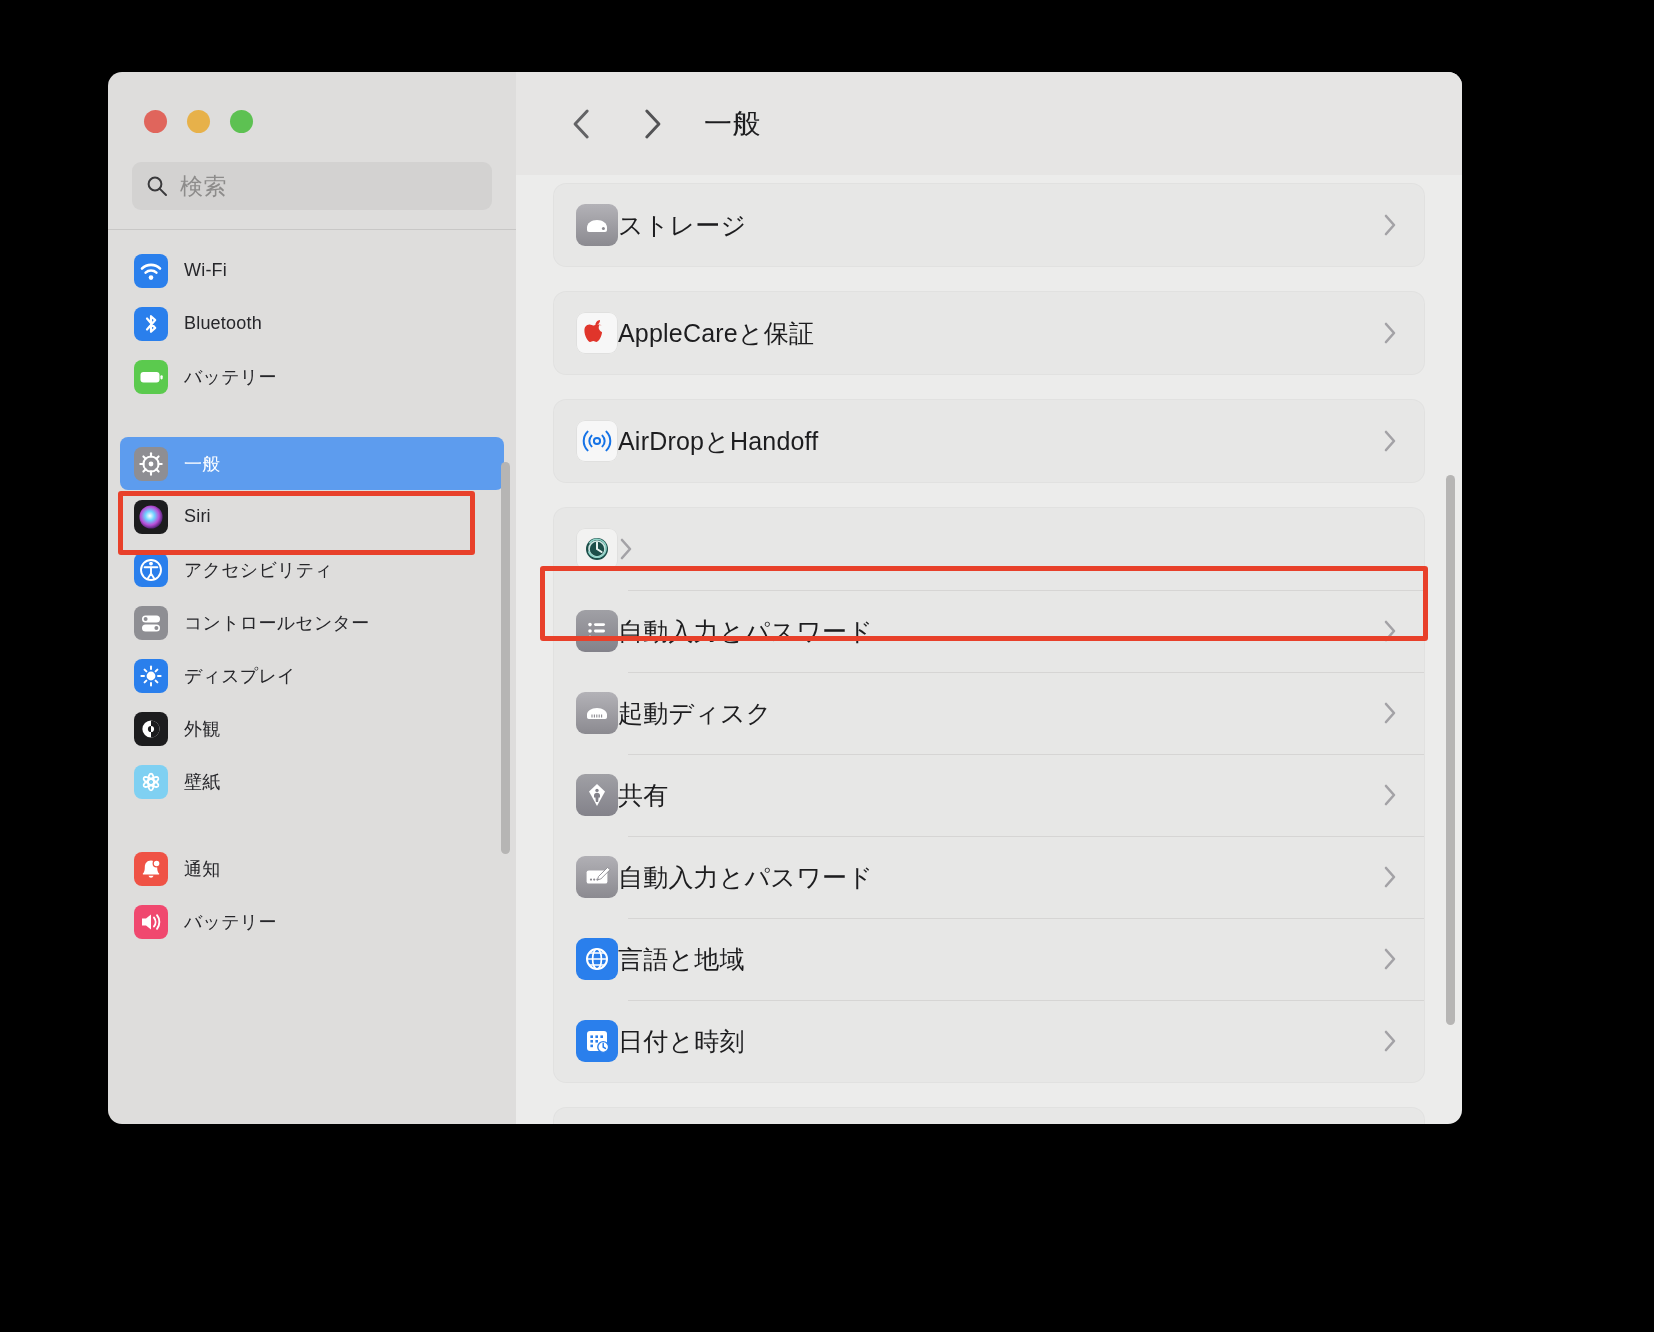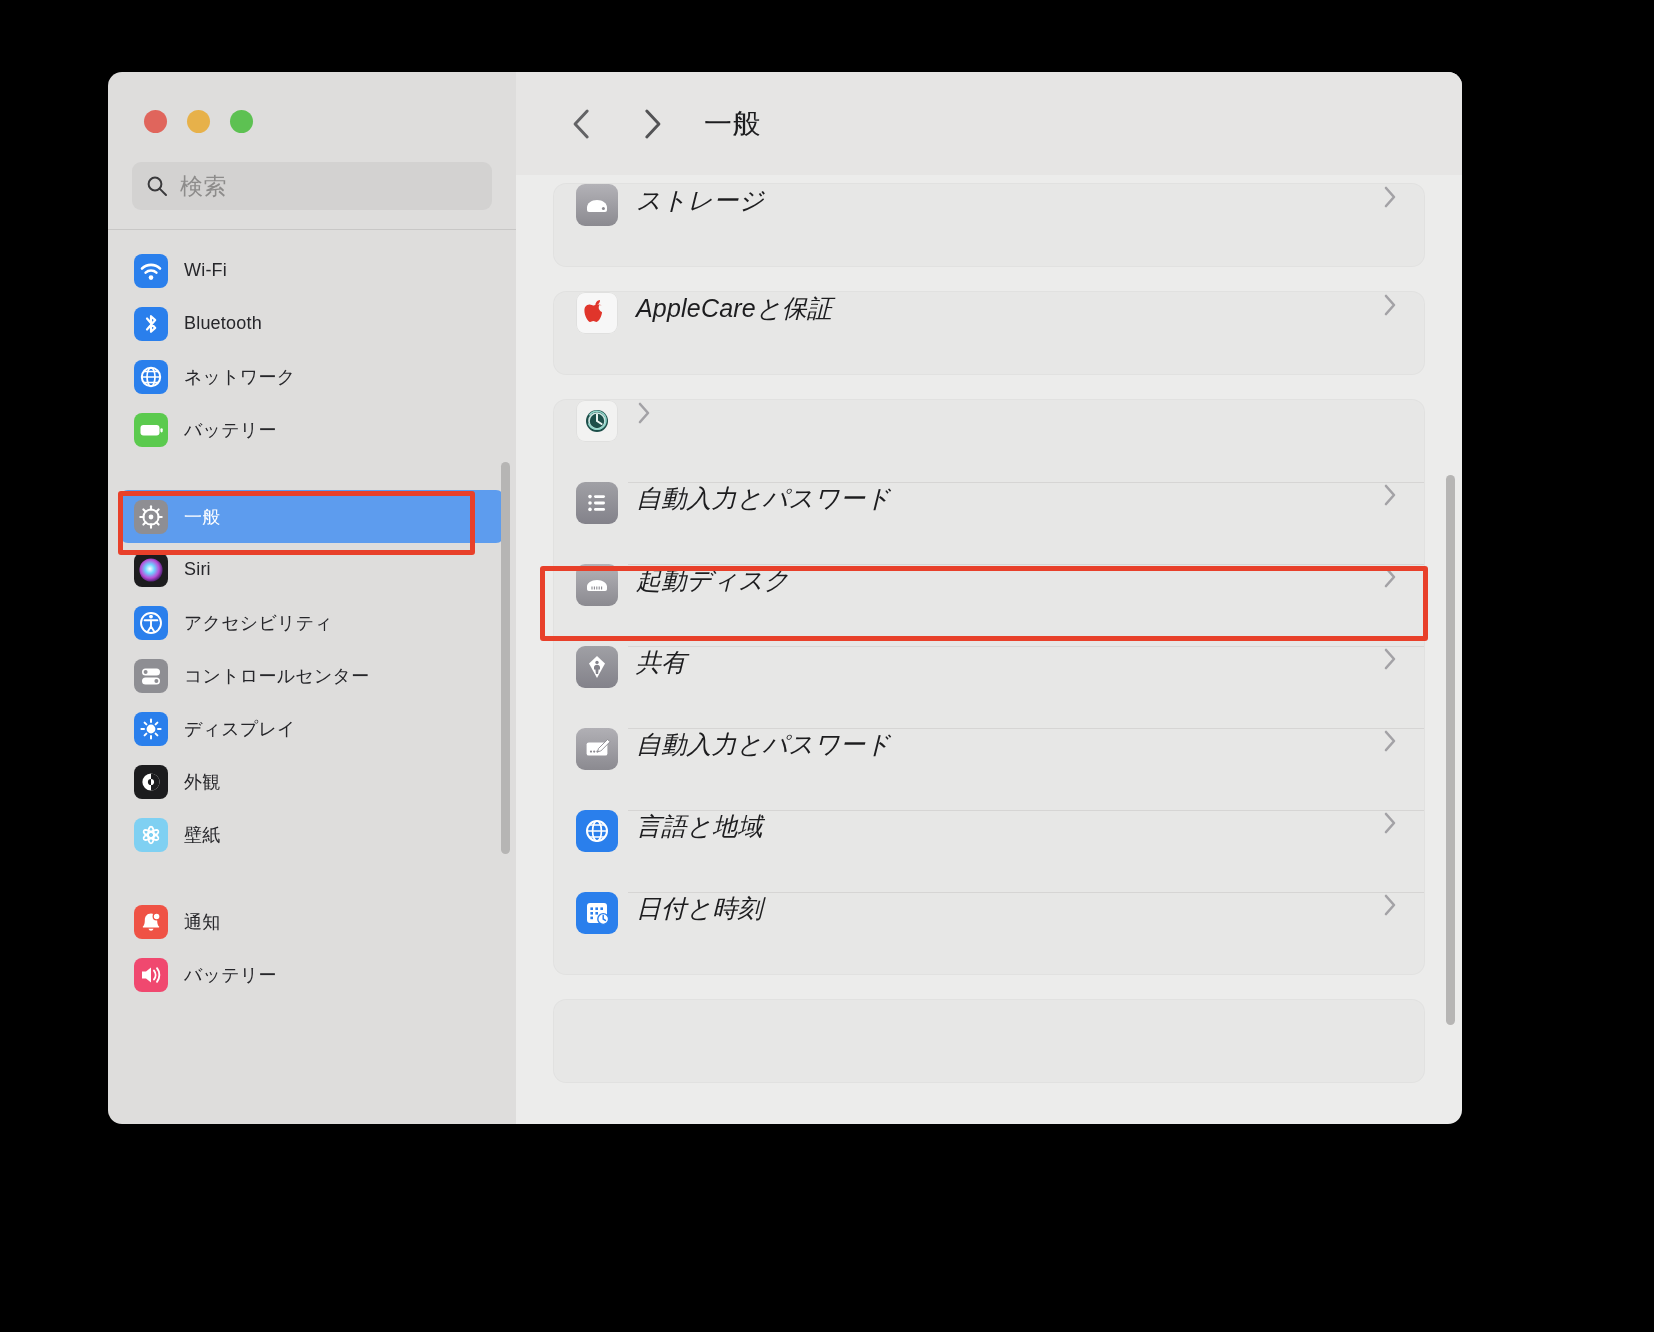--- a/index.html
+++ b/index.html
@@ -178,25 +178,25 @@
     background: #e7e7e6;
     border-radius: 12px;
     overflow: hidden;
     margin-bottom: 26px;
     box-shadow: 0 0 0 1px rgba(0,0,0,0.045);
   }
   .card.first { margin-top: 9px; }
 
   .row {
     display: flex;
+    align-items: center;
     height: 82px;
     padding: 0 26px 0 22px;
     position: relative;
-    gap: 18px;
-    font-style: italic;
+    gap: 0;
   }
   .row + .row::before {
     content: "";
     position: absolute;
     left: 74px; right: 0; top: 0;
     height: 1px;
     background: #d6d5d4;
   }
   .row-icon {
     width: 42px; height: 42px;
@@ -288,31 +288,20 @@
 
           <div class="nav-item">
             <span class="nav-icon" style="background:#2a7fec">
               <svg viewBox="0 0 34 34" width="34" height="34">
                 <path d="M13 11.5 21.2 21 17 24.8V9.2L21.2 13 13 22.5" fill="none" stroke="#fff" stroke-width="2.2" stroke-linejoin="round" stroke-linecap="round"></path>
               </svg>
             </span>
             <span class="nav-label">Bluetooth</span>
           </div>
 
-          <div class="nav-item">
-            <span class="nav-icon" style="background:#2a7fec">
-              <svg viewBox="0 0 34 34" width="34" height="34">
-                <circle cx="17" cy="17" r="9.2" fill="none" stroke="#fff" stroke-width="2"></circle>
-                <ellipse cx="17" cy="17" rx="4" ry="9.2" fill="none" stroke="#fff" stroke-width="1.7"></ellipse>
-                <line x1="7.8" y1="17" x2="26.2" y2="17" stroke="#fff" stroke-width="1.7"></line>
-                <path d="M9.6 11.6h14.8M9.6 22.4h14.8" stroke="#fff" stroke-width="1.5" fill="none"></path>
-              </svg>
-            </span>
-            <span class="nav-label">ネットワーク</span>
-          </div>
 
           <div class="nav-item">
             <span class="nav-icon" style="background:#5bca4e">
               <svg viewBox="0 0 34 34" width="34" height="34">
                 <rect x="6.5" y="12" width="19" height="10.5" rx="3" fill="#fff"></rect>
                 <rect x="26.4" y="15.2" width="2.3" height="4.2" rx="1.1" fill="#fff"></rect>
               </svg>
             </span>
             <span class="nav-label">バッテリー</span>
           </div>
@@ -510,20 +499,41 @@
             </span>
             <span class="row-label">AppleCareと保証</span>
             <span class="chev">
               <svg viewBox="0 0 14 24" width="14" height="24">
                 <polyline points="3,3 11,12 3,21" fill="none" stroke="#a3a2a6" stroke-width="2.6" stroke-linecap="round" stroke-linejoin="round"></polyline>
               </svg>
             </span>
           </div>
         </div>
 
+        <div class="card">
+          <div class="row">
+            <span class="row-icon" style="background:#f7f7f7;box-shadow:0 0 0 1px #e0e0df inset">
+              <svg viewBox="0 0 42 42" width="42" height="42">
+                <g fill="none" stroke="#1673e6" stroke-width="2" stroke-linecap="round">
+                  <circle cx="21" cy="21" r="3.1"></circle>
+                  <path d="M15.6 15.6a7.6 7.6 0 0 0 0 10.8"></path>
+                  <path d="M26.4 15.6a7.6 7.6 0 0 1 0 10.8"></path>
+                  <path d="M11.6 11.6a13.3 13.3 0 0 0 0 18.8"></path>
+                  <path d="M30.4 11.6a13.3 13.3 0 0 1 0 18.8"></path>
+                </g>
+              </svg>
+            </span>
+            <span class="row-label">AirDropとHandoff</span>
+            <span class="chev">
+              <svg viewBox="0 0 14 24" width="14" height="24">
+                <polyline points="3,3 11,12 3,21" fill="none" stroke="#a3a2a6" stroke-width="2.6" stroke-linecap="round" stroke-linejoin="round"></polyline>
+              </svg>
+            </span>
+          </div>
+        </div>
 
         <div class="card">
 
           <div class="row">
             <span class="row-icon" style="background:#f2f2f1;box-shadow:0 0 0 1px #e0e0df inset">
               <svg viewBox="0 0 42 42" width="42" height="42">
                 <circle cx="21" cy="21" r="11" fill="#1d4f4a"></circle>
                 <circle cx="21" cy="21" r="8" fill="none" stroke="#cfe6e2" stroke-width="1.6"></circle>
                 <path d="M21 14.4V21l4.6 3" fill="none" stroke="#e8f4f1" stroke-width="2" stroke-linecap="round"></path>
                 <path d="M13.4 15.4a9 9 0 1 1-.8 8" fill="none" stroke="#8fd4c8" stroke-width="1.6"></path>

